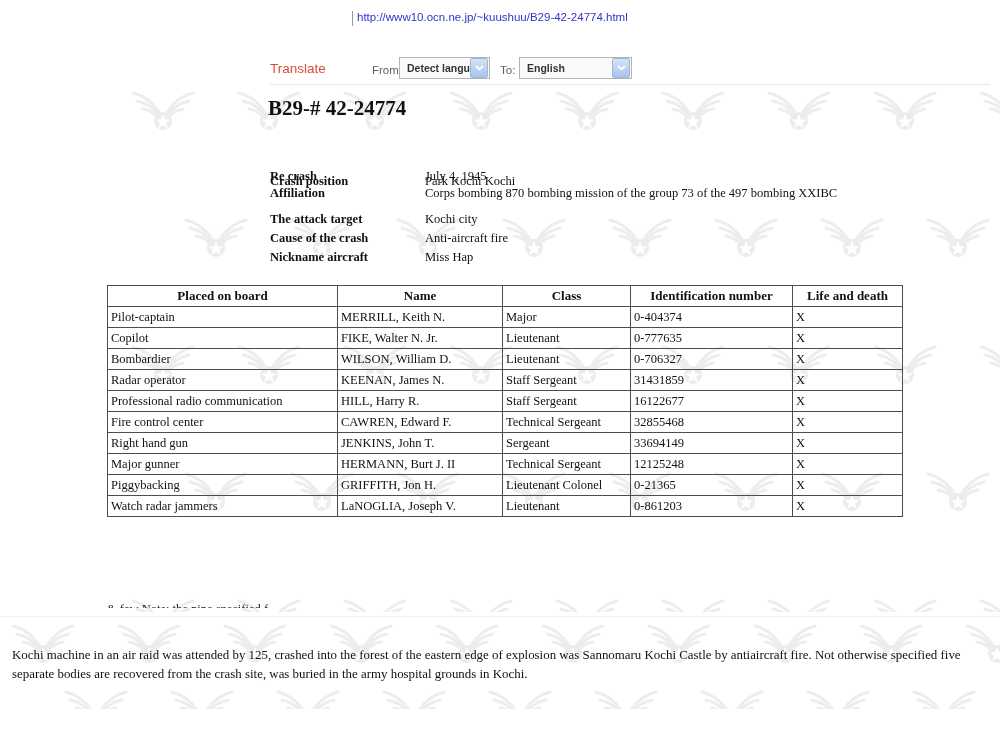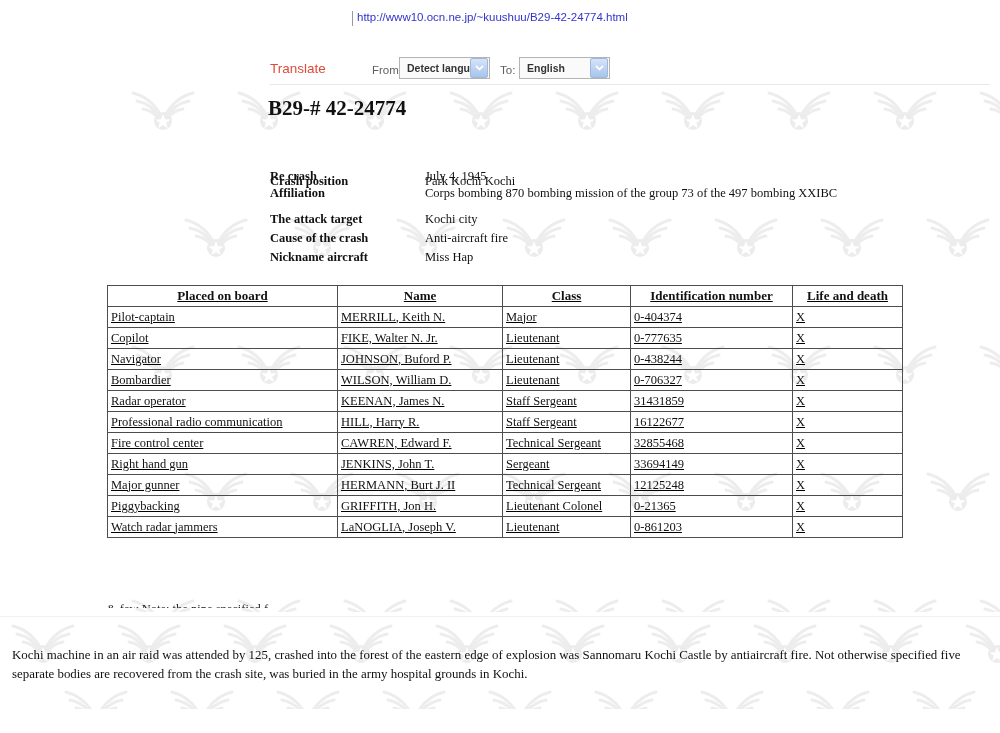--- a/index.html
+++ b/index.html
@@ -26,21 +26,21 @@
   
   #translate-label { left:270px; top:61px; font-size:13.5px; color:#dd4b39; }
   #from-label { left:372px; top:64px; font-size:11.5px; color:#5f5f5f; }
   #to-label   { left:500px; top:64px; font-size:11.5px; color:#5f5f5f; }
   .select-box {
     position:absolute; height:22px; box-sizing:border-box;
     background:#fafafa; border:1px solid #b4b4b4;
     display:flex; align-items:center; z-index:2;
   }
   #select-from { left:399px; top:57px; width:91px; }
-  #select-to   { left:519px; top:57px; width:91px; }
+  #select-to   { left:519px; top:57px; width:113px; }
   .select-text {
     flex:1; font-family:"Liberation Sans", sans-serif; font-size:10.5px;
     font-weight:bold; color:#333; padding-left:7px; white-space:nowrap; overflow:hidden;
   }
   .select-arrow {
     width:16px; height:18px; margin-right:1px; flex:none;
     background:linear-gradient(#d6e3f7,#a6c5ec);
     border:1px solid #9db8dc; border-radius:2px;
     display:flex; align-items:center; justify-content:center;
   }
@@ -48,21 +48,21 @@
 
   
   #page-title { left:268px; top:96px; font-size:21px; font-weight:bold; color:#111; white-space:nowrap; }
   .kv-row   { position:absolute; left:270px; width:620px; height:19px; z-index:2; }
   .kv-label { position:absolute; left:0; font-weight:bold; font-size:12.5px; color:#111; white-space:nowrap; }
   .kv-value { position:absolute; left:155px; font-size:12.5px; color:#111; white-space:nowrap; }
 
   
   #crew-table {
     position:absolute; left:107px; top:285px; z-index:2;
-    border-collapse:collapse; table-layout:fixed;text-decoration:underline;
+    border-collapse:collapse; table-layout:fixed;
   }
   #crew-table th, #crew-table td { border:1px solid #4d4d4d; overflow:hidden; white-space:nowrap; }
   #crew-table th { font-size:13px; font-weight:bold; text-align:center; height:20px; padding:0 2px; color:#111; }
   #crew-table td { font-size:12.5px; height:20px; padding:0 2px 0 3px; color:#111; }
 
   
   #clipped-line { left:107px; top:599px; width:430px; height:9px; overflow:hidden; z-index:2; }
   #clipped-line span { font-size:12.5px; line-height:16px; color:#222; white-space:nowrap; }
 
   
@@ -902,27 +902,20 @@
         <td>X</td>
       </tr>
       <tr>
         <td>Copilot</td>
         <td>FIKE, Walter N. Jr.</td>
         <td>Lieutenant</td>
         <td>0-777635</td>
         <td>X</td>
       </tr>
       <tr>
-        <td>Navigator</td>
-        <td>JOHNSON, Buford P.</td>
-        <td>Lieutenant</td>
-        <td>0-438244</td>
-        <td>X</td>
-      </tr>
-      <tr>
         <td>Bombardier</td>
         <td>WILSON, William D.</td>
         <td>Lieutenant</td>
         <td>0-706327</td>
         <td>X</td>
       </tr>
       <tr>
         <td>Radar operator</td>
         <td>KEENAN, James N.</td>
         <td>Staff Sergeant</td>

